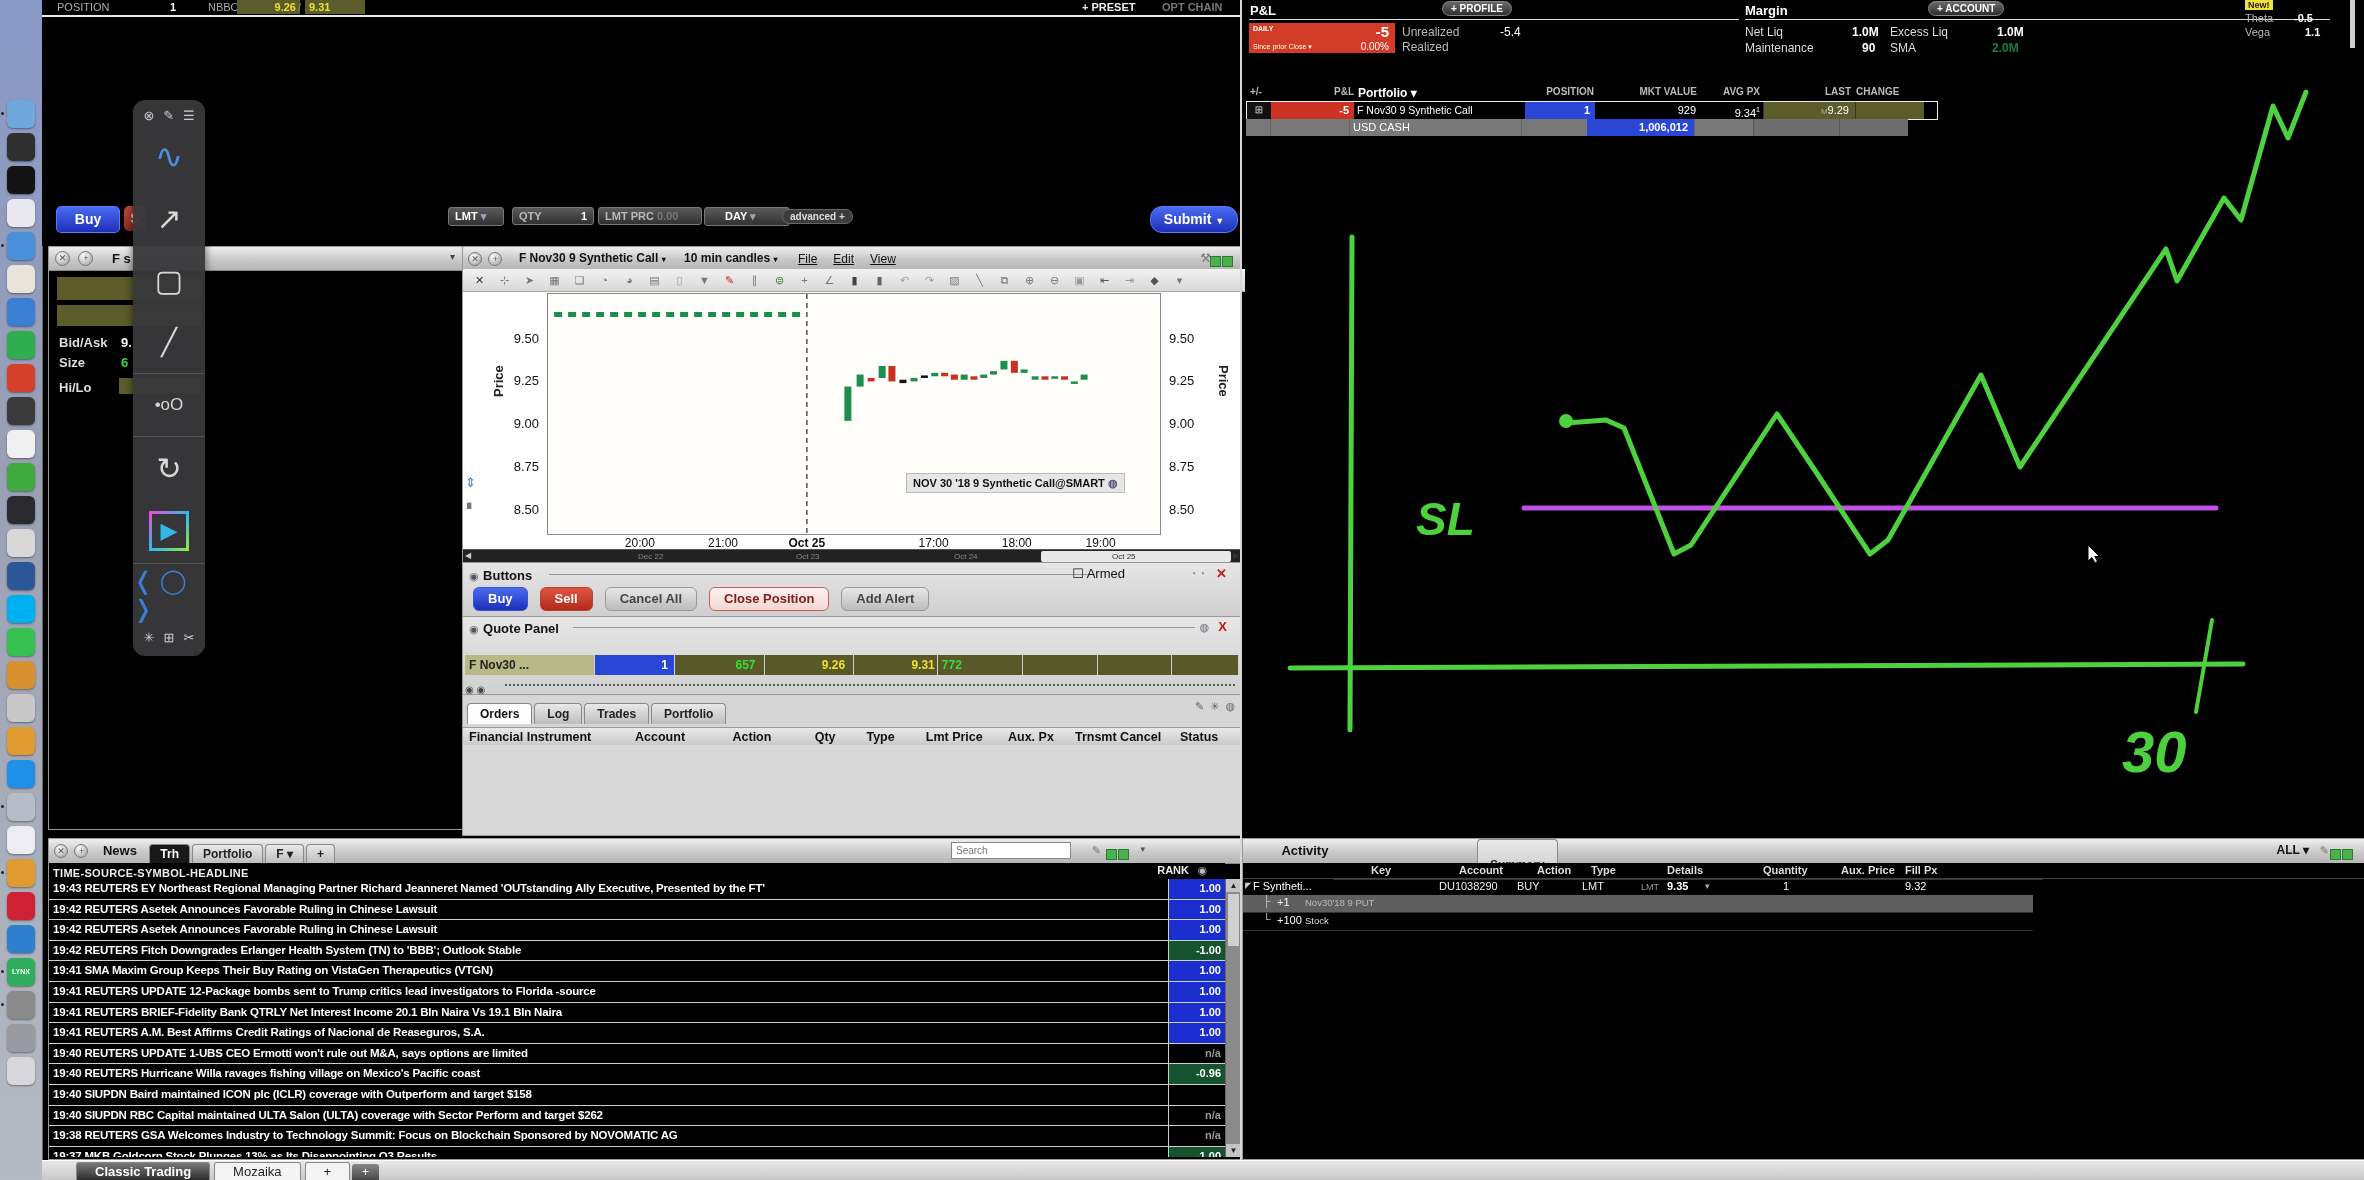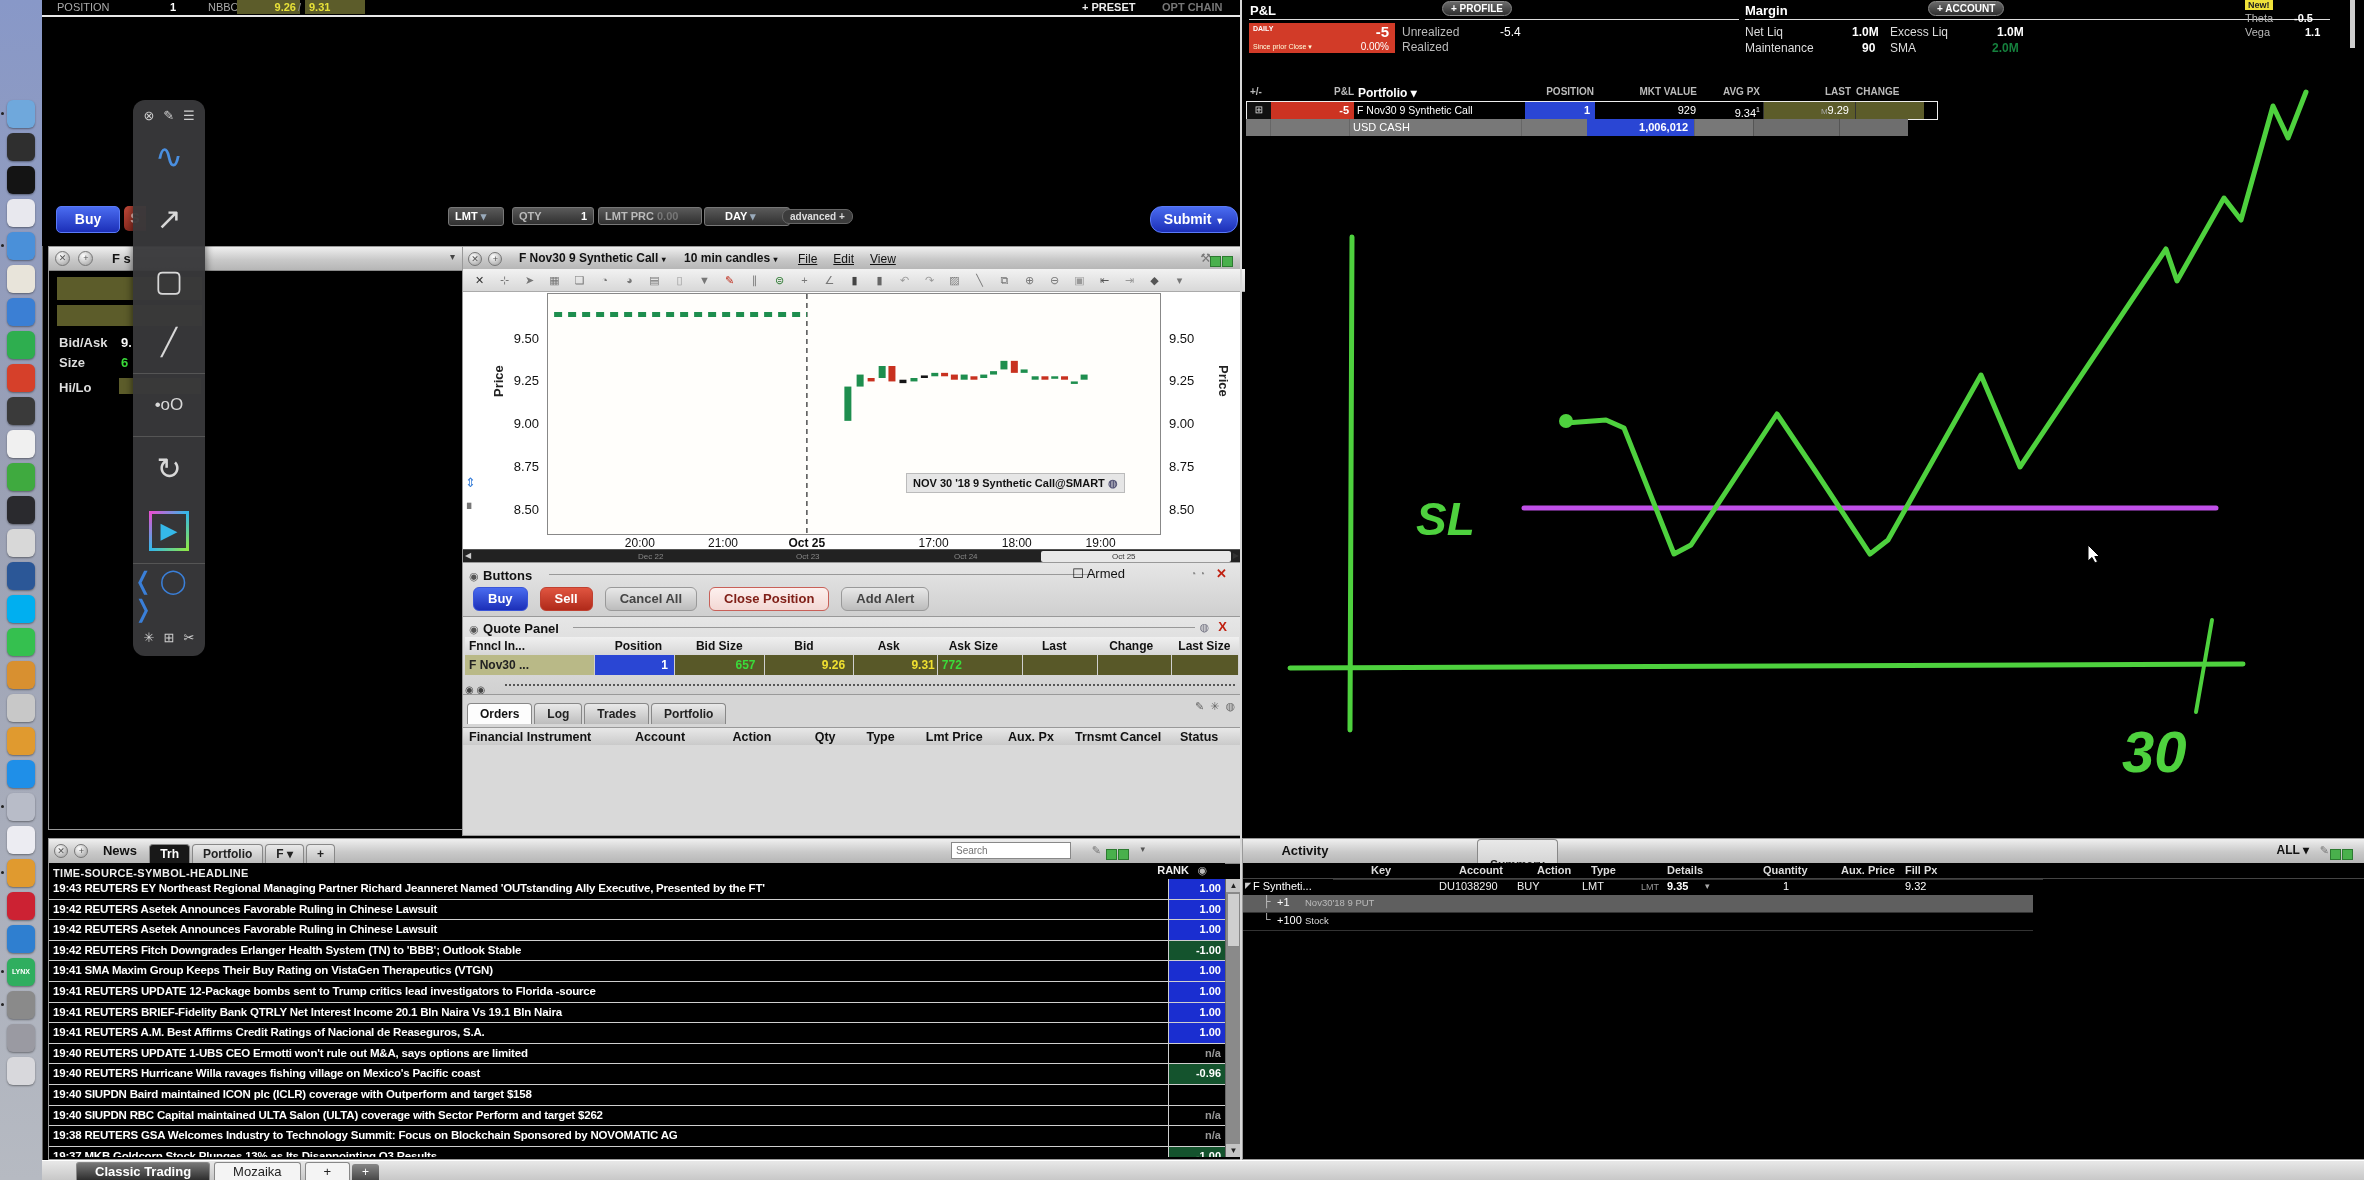--- a/index.html
+++ b/index.html
@@ -213,31 +213,20 @@
   </div>
 
   <div class="abs" style="left:462px;top:616px;width:778px;height:78px;background:linear-gradient(180deg,#e6e6e6,#d0d0d0);border:1px solid #999;">
     <div class="abs" style="left:6px;top:2px;width:766px;height:16px;">
       <span style="color:#555;font-size:11px;">◉</span>
       <span style="color:#111;font-size:13px;font-weight:bold;">Quote Panel</span>
       <span class="abs" style="left:104px;top:8px;right:40px;border-top:1px solid #999;"></span>
       <span class="abs" style="right:26px;top:2px;color:#667;font-size:11px;">◍</span>
       <span class="abs" style="right:8px;top:0;color:#c02010;font-size:13px;font-weight:bold;">X</span>
     </div>
-    <div id="quote-cols" class="abs" style="left:2px;top:20px;width:774px;height:18px;display:flex;background:linear-gradient(180deg,#f0f0f0,#d6d6d6);border-bottom:1px solid #aaa;">
-        <span style="width: 17%; font-size: 12px; font-weight: bold; color: rgb(17, 17, 17); text-align: left; padding-left: 4px; line-height: 18px;">Fnncl In...</span>
-        <span style="width: 10%; font-size: 12px; font-weight: bold; color: rgb(17, 17, 17); text-align: center; padding-left: 0px; line-height: 18px;">Position</span>
-        <span style="width: 11%; font-size: 12px; font-weight: bold; color: rgb(17, 17, 17); text-align: center; padding-left: 0px; line-height: 18px;">Bid Size</span>
-        <span style="width: 11%; font-size: 12px; font-weight: bold; color: rgb(17, 17, 17); text-align: center; padding-left: 0px; line-height: 18px;">Bid</span>
-        <span style="width: 11%; font-size: 12px; font-weight: bold; color: rgb(17, 17, 17); text-align: center; padding-left: 0px; line-height: 18px;">Ask</span>
-        <span style="width: 11%; font-size: 12px; font-weight: bold; color: rgb(17, 17, 17); text-align: center; padding-left: 0px; line-height: 18px;">Ask Size</span>
-        <span style="width: 10%; font-size: 12px; font-weight: bold; color: rgb(17, 17, 17); text-align: center; padding-left: 0px; line-height: 18px;">Last</span>
-        <span style="width: 10%; font-size: 12px; font-weight: bold; color: rgb(17, 17, 17); text-align: center; padding-left: 0px; line-height: 18px;">Change</span>
-        <span style="width: 9%; font-size: 12px; font-weight: bold; color: rgb(17, 17, 17); text-align: center; padding-left: 0px; line-height: 18px;">Last Size</span>
-      </div>
     <div id="quote-row" class="abs" style="left:2px;top:38px;width:774px;height:20px;display:flex;">
         <span style="width: 17%; font-size: 12px; line-height: 20px; border-right: 1px solid rgb(207, 207, 207); white-space: nowrap; overflow: hidden; background: rgb(185, 185, 135); color: rgb(34, 34, 34); text-align: left; padding-left: 4px; font-weight: bold;">F Nov30 ...</span>
         <span style="width: 10%; font-size: 12px; line-height: 20px; border-right: 1px solid rgb(207, 207, 207); white-space: nowrap; overflow: hidden; background: rgb(42, 70, 212); color: rgb(255, 255, 255); text-align: right; padding-right: 6px; font-weight: bold;">1</span>
         <span style="width: 11%; font-size: 12px; line-height: 20px; border-right: 1px solid rgb(207, 207, 207); white-space: nowrap; overflow: hidden; background: rgb(88, 88, 40); color: rgb(58, 219, 58); text-align: right; padding-right: 8px; font-weight: bold;">657</span>
         <span style="width: 11%; font-size: 12px; line-height: 20px; border-right: 1px solid rgb(207, 207, 207); white-space: nowrap; overflow: hidden; background: rgb(88, 88, 40); color: rgb(240, 224, 48); text-align: right; padding-right: 8px; font-weight: bold;">9.26</span>
         <span style="width: 11%; font-size: 12px; line-height: 20px; border-right: 1px solid rgb(207, 207, 207); white-space: nowrap; overflow: hidden; background: rgb(88, 88, 40); color: rgb(240, 224, 48); text-align: right; padding-right: 2px; font-weight: bold;">9.31</span>
         <span style="width: 11%; font-size: 12px; line-height: 20px; border-right: 1px solid rgb(207, 207, 207); white-space: nowrap; overflow: hidden; background: rgb(88, 88, 40); color: rgb(58, 219, 58); text-align: left; padding-left: 4px; font-weight: bold;">772</span>
         <span style="width: 10%; font-size: 12px; line-height: 20px; border-right: 1px solid rgb(207, 207, 207); white-space: nowrap; overflow: hidden; background: rgb(88, 88, 40);"></span>
         <span style="width: 10%; font-size: 12px; line-height: 20px; border-right: 1px solid rgb(207, 207, 207); white-space: nowrap; overflow: hidden; background: rgb(88, 88, 40);"></span>
         <span style="width: 9%; font-size: 12px; line-height: 20px; border-right: 1px solid rgb(207, 207, 207); white-space: nowrap; overflow: hidden; background: rgb(88, 88, 40);"></span>

